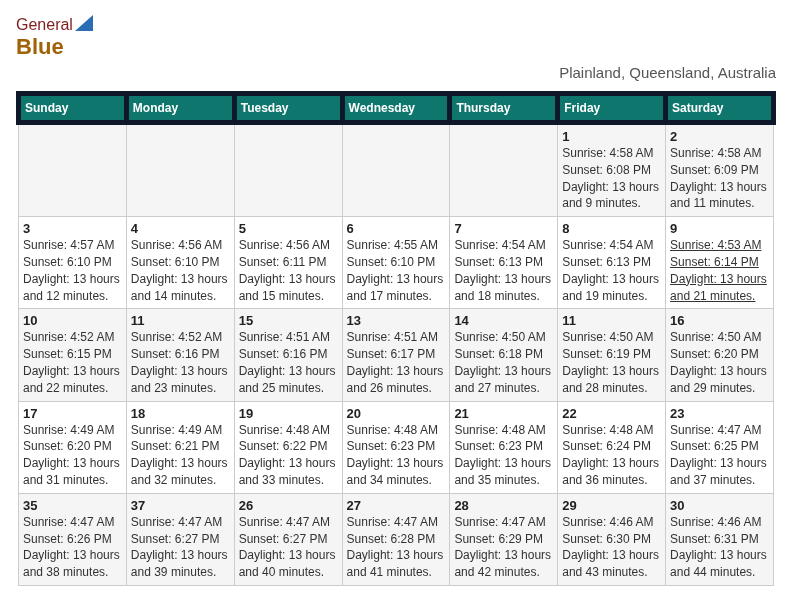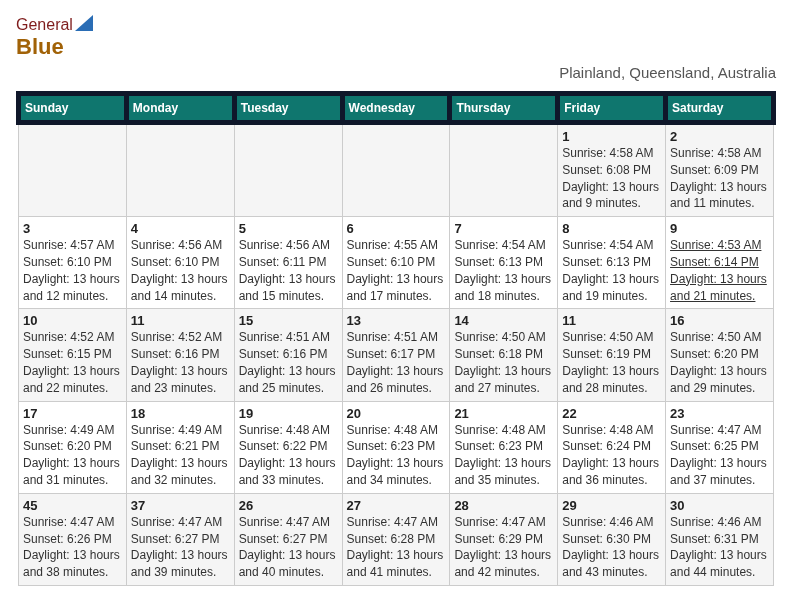--- a/index.html
+++ b/index.html
@@ -277,21 +277,21 @@
         <td>
           <span class="day-num">23</span>
           <div class="day-info" style="white-space: pre-line;">Sunrise: 4:47 AM
 Sunset: 6:25 PM
 Daylight: 13 hours
 and 37 minutes.</div>
         </td>
       </tr>
       <tr>
         <td>
-          <span class="day-num">45</span>
+          <span class="day-num">35</span>
           <div class="day-info" style="white-space: pre-line;">Sunrise: 4:47 AM
 Sunset: 6:26 PM
 Daylight: 13 hours
 and 38 minutes.</div>
         </td>
         <td>
           <span class="day-num">37</span>
           <div class="day-info" style="white-space: pre-line;">Sunrise: 4:47 AM
 Sunset: 6:27 PM
 Daylight: 13 hours

